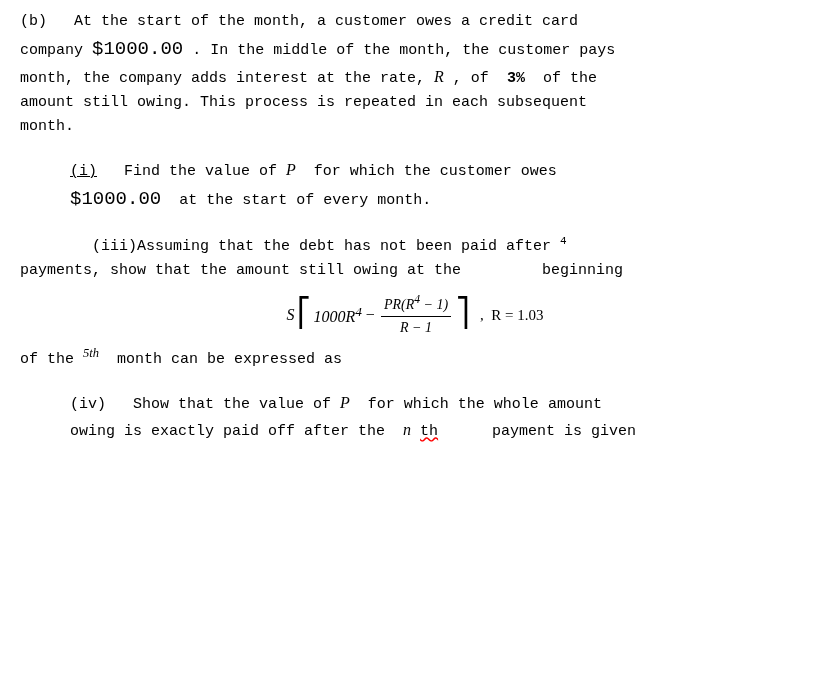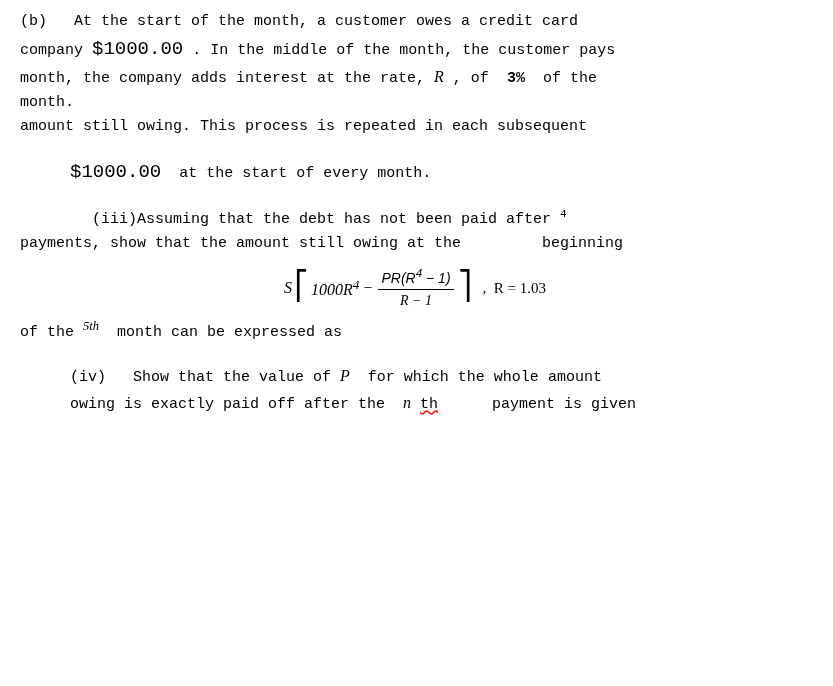--- a/index.html
+++ b/index.html
@@ -91,27 +91,31 @@
     <div>
       <span>(b)</span>
       &nbsp;&nbsp;At the start of the month, a customer owes a credit card
     </div>
     <div>
       company&nbsp;<span class="dollar-value">$1000.00</span>&nbsp;. In the middle of the month, the customer pays
     </div>
     <div>
       month, the company adds interest at the rate,&nbsp;<span class="inline-math">R</span>&nbsp;, of&nbsp;&nbsp;<strong>3%</strong>&nbsp;&nbsp;of the
     </div>
-    <div>month.</div>
     <div>
       amount still owing. This process is repeated in each subsequent
     </div>
+    <div>month.</div>
   </div>
 
   <div class="paragraph indent-part">
+    <div>
+      <span class="part-i-underline">(i)</span>
+      &nbsp;&nbsp;Find the value of&nbsp;<span class="inline-math">P</span>&nbsp;&nbsp;for which the customer owes
+    </div>
     <div>
       <span class="dollar-value">$1000.00</span>&nbsp;&nbsp;at the start of every month.
     </div>
   </div>
 
 
   <div class="paragraph">
     <div>
       &nbsp;&nbsp;&nbsp;&nbsp;&nbsp;&nbsp;&nbsp;&nbsp;(iii)Assuming that the debt has not been paid after&nbsp;<span class="superscript">4</span>
     </div>
@@ -121,21 +125,21 @@
 
     <div style="display:flex; align-items:center; justify-content:center; margin: 8px 0 4px 0;">
       <span style="font-family: 'Times New Roman', serif; font-style:italic; font-size:16px;">S</span>
       <span style="font-size:28px; line-height:1; vertical-align:middle; margin: 0 1px;">⎡</span>
       <span style="font-family: 'Times New Roman', serif; font-style:italic; font-size:16px;">
         1000R<sup>4</sup>
       </span>
       <span style="font-family: 'Times New Roman', serif; font-size:16px; margin:0 4px;">−</span>
 
       <span class="fraction">
-        <span class="numerator" style="font-family:Liberation Sans, sans-serif; font-style:italic;">PR(R<sup>4</sup> − 1)</span>
+        <span class="numerator" style="font-family:Liberation Serif, serif; font-style:italic;">PR(R<sup>4</sup> − 1)</span>
         <span class="denominator" style="font-family:'Times New Roman',serif; font-style:italic;">R − 1</span>
       </span>
       <span style="font-size:28px; line-height:1; vertical-align:middle; margin: 0 1px;">⎤</span>
       <span style="font-family: 'Times New Roman', serif; font-size:15px; margin-left:8px;">,&nbsp;&nbsp;R = 1.03</span>
     </div>
 
     <div>
       of the&nbsp;<sup style="font-style:italic; font-family:'Times New Roman',serif;">5th</sup>&nbsp;&nbsp;month can be expressed as
     </div>
   </div>

